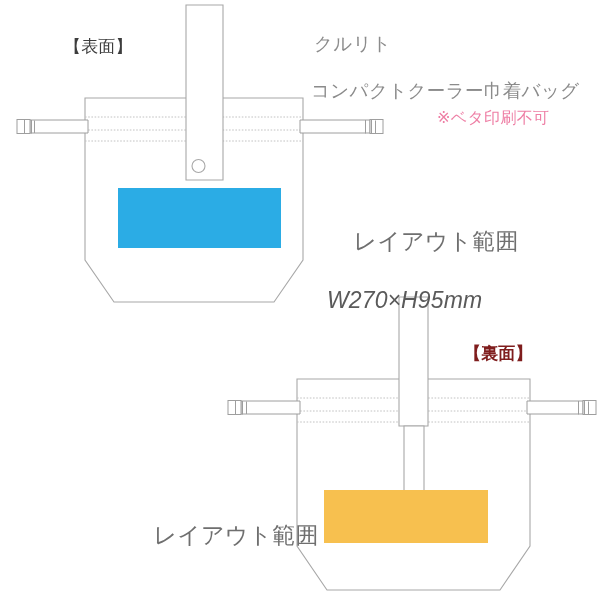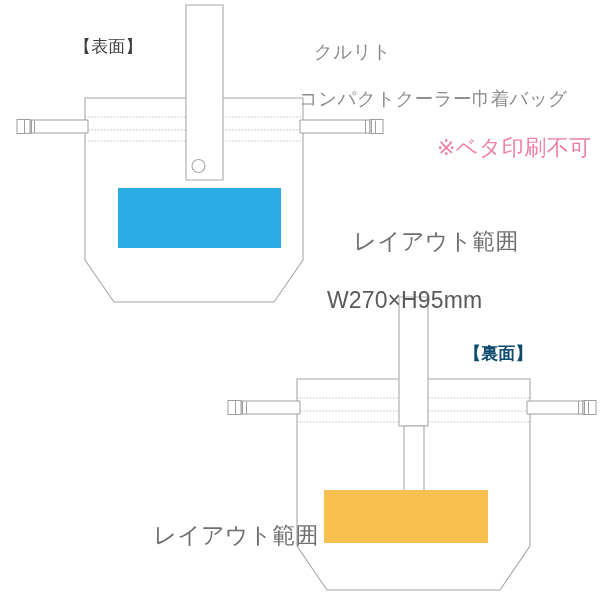--- a/index.html
+++ b/index.html
@@ -25,58 +25,59 @@
     height: 600px;
   }
   .lbl {
     position: absolute;
     white-space: pre;
     line-height: 1.28;
     letter-spacing: 0.01em;
   }
   .product-title {
     left: 292px;
-    top: 16px;
+    top: 8px;
     font-size: 18.5px;
     color: #8b8b8b;
     letter-spacing: 0.02em;
   }
   .product-title .line2 {
     display: block;
-    margin-left: 7px;
+    margin-left: 19px;
     text-align: right;
   }
   .side-tag-front {
-    left: 74px;
+    left: 64px;
     top: 36px;
     font-size: 17px;
     color: #3d3d3d;
   }
   .side-tag-back {
     left: 464px;
     top: 343px;
     font-size: 17px;
     color: #dd5522;
     font-weight: 600;
   }
   .note-nosolid {
     left: 437px;
-    top: 134px;
-    font-size: 22px;
+    top: 108px;
+    font-size: 16px;
     color: #ee7fa5;
     letter-spacing: 0.02em;
   }
   .area-cap {
     font-size: 23px;
     color: #6f6f6f;
   }
   .area-cap .dims {
     display: block;
     color: #5a5a5a;
     letter-spacing: 0.005em;
+    font-style: italic;
   }
   .area-front {
     left: 327px;
     top: 198px;
   }
   .area-back {
     left: 127px;
     top: 492px;
   }
 </style>
@@ -166,19 +167,19 @@
 
   <div class="lbl side-tag-front" style="color: rgb(61, 61, 61);">【表面】</div>
 
   <div class="lbl note-nosolid" style="color: rgb(238, 127, 165);">※ベタ印刷不可</div>
 
   <div class="lbl area-cap area-front">
     <span>レイアウト範囲</span>
     <span class="dims">W270×H95mm</span>
   </div>
 
-  <div class="lbl side-tag-back" style="color: #0c4a6e; text-align: right;">【裏面】</div>
+  <div class="lbl side-tag-back" style="color: #7f1d1d; text-align: right;">【裏面】</div>
 
   <div class="lbl area-cap area-back">
     <span>レイアウト範囲</span>
   </div>
 
 </div>
 
 </body></html>

